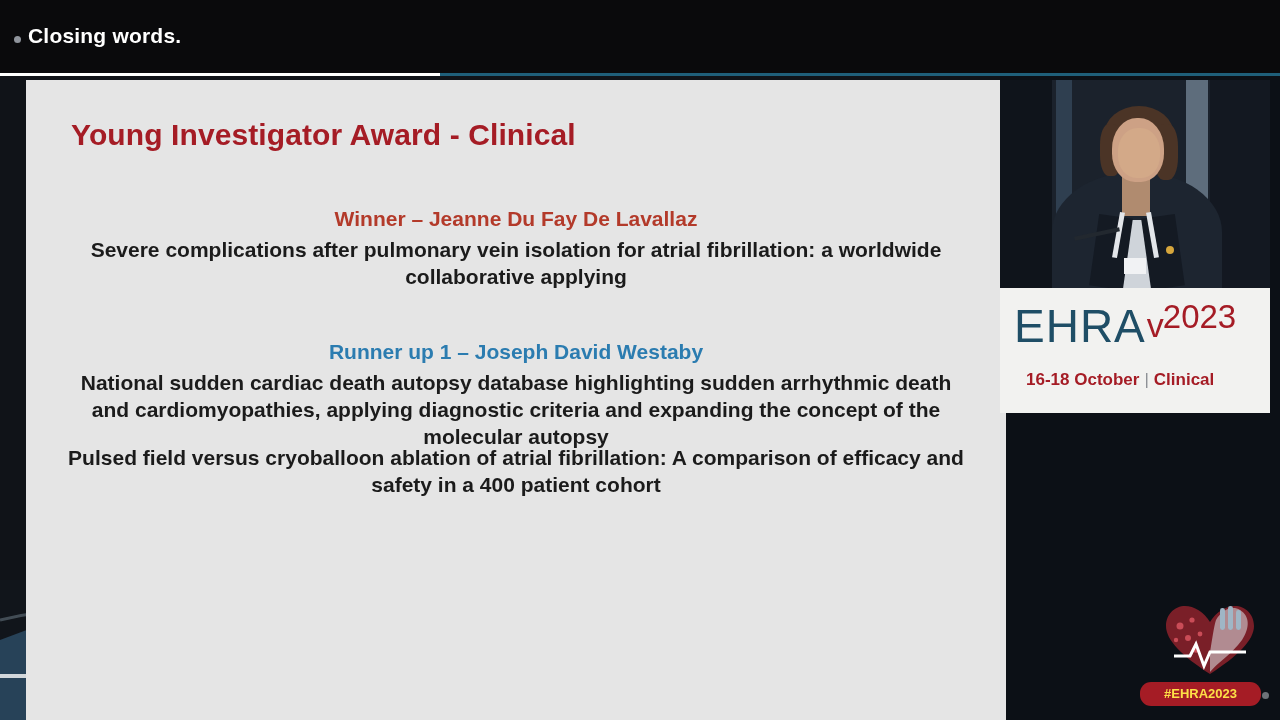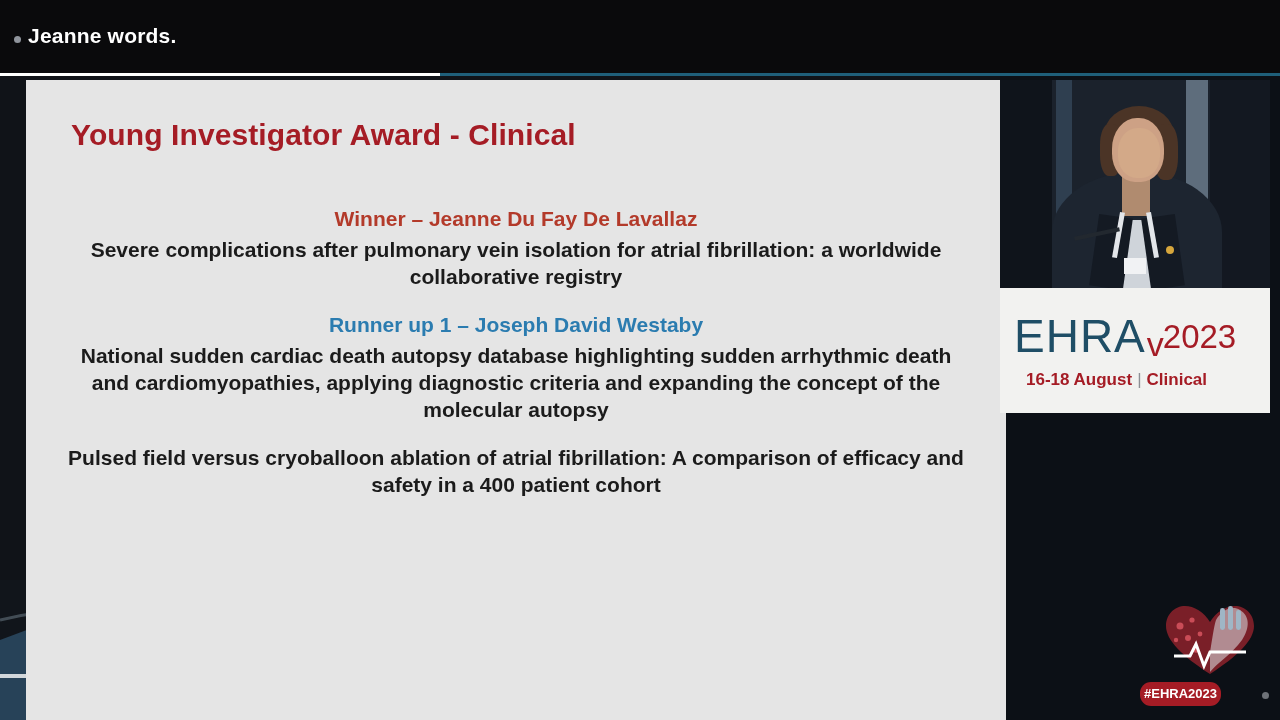--- a/index.html
+++ b/index.html
@@ -61,20 +61,21 @@
     letter-spacing: 0.1px;
   }
   .block { position: absolute; width: 900px; left: 40px; text-align: center; font-weight: bold; }
   .winner-name {
     font-size: 21px; color: #b33a2a; line-height: 28px;
     margin-bottom: 3px;
   }
   .runner-name {
     font-size: 21px; color: #2b7cb0; line-height: 28px;
     margin-bottom: 3px;
+    margin-top: 27px;
   }
   .desc {
     font-size: 21px; color: #1b1b1b; line-height: 27px;
   }
   #block-winner { top: 125px; }
   #block-runner1 { top: 231px; }
   #block-runner2 { top: 364px; }
 
   
   #rightcol {
@@ -168,22 +169,22 @@
     position: absolute; left: 74px; top: 152px; width: 46px; height: 4px;
     background: #22282f; transform: rotate(-12deg);
   }
 
   
   #ehra-card {
     position: absolute; left: 1000px; top: 288px; width: 270px; height: 125px;
     background: #f2f2f0;
   }
   #ehra-card-main {
-    position: absolute; left: 14px; top: 24px;
-    display: flex; align-items: flex-end;
+    position: absolute; left: 14px; top: 14px;
+    display: flex; align-items: flex-start;
   }
   #ehra-card-main .ehra {
     font-size: 46px; color: #1f4e66; letter-spacing: 1px; line-height: 48px;
   }
   #ehra-card-main .tick {
     color: #a51c25; font-size: 34px; position: relative; top: 4px; left: 1px;
   }
   #ehra-card-main .yr {
     font-size: 33px; color: #a51c25; position: relative; top: -4px;
   }
@@ -193,23 +194,23 @@
   }
   #ehra-card-sub .sep { color: #8d9095; font-weight: normal; margin: 0 5px; }
   #ehra-card-sub .city { color: #a51c25; }
 
   
   #heart-logo {
     position: absolute; left: 1160px; top: 600px; width: 100px; height: 80px;
   }
   #hashtag-pill {
     position: absolute; left: 1140px; top: 682px;
-    background: #a51c25; color: #ffffff;
+    background: #a51c25; color: #fde047;
     font-size: 13px; font-weight: bold;
-    padding: 4px 4px 5px; border-radius: 11px;
+    padding: 4px 24px 5px; border-radius: 11px;
   }
   #hashtag-dot {
     position: absolute; left: 1262px; top: 692px;
     width: 7px; height: 7px; border-radius: 50%; background: #6e7278;
   }
 </style>
 </head>
 <body>
 
 <div id="stage">
@@ -229,31 +230,31 @@
       <polygon points="800,85 900,50 1000,80 1000,120 890,120" fill="#2a4a64" opacity="0.8"></polygon>
       <path d="M0,96 L60,96 L90,54 L118,124 L150,78 L200,78 L230,40 L262,118 L300,86 L1000,86" fill="none" stroke="#e6e8ea" stroke-width="4" opacity="0.9"></path>
       <path d="M0,40 C120,10 200,66 320,36 C440,6 520,58 640,32 C760,6 860,56 1000,30" fill="none" stroke="#9fb4c4" stroke-width="3" opacity="0.35"></path>
     </svg>
   </div>
 
   <div id="rightcol"></div>
 
   <div id="topbar">
     <div id="topbar-bullet"></div>
-    <div id="topbar-title">Jeanne words.</div>
+    <div id="topbar-title">Closing words.</div>
     <div id="topbar-underline-left"></div>
     <div id="topbar-underline-right"></div>
   </div>
 
   <div id="slide">
     <div id="slide-title">Young Investigator Award - Clinical</div>
 
     <div class="block" id="block-winner">
       <div class="winner-name">Winner – Jeanne Du Fay De Lavallaz</div>
-      <div class="desc">Severe complications after pulmonary vein isolation for atrial fibrillation: a worldwide collaborative registry</div>
+      <div class="desc">Severe complications after pulmonary vein isolation for atrial fibrillation: a worldwide collaborative applying</div>
     </div>
 
     <div class="block" id="block-runner1">
       <div class="runner-name">Runner up 1 – Joseph David Westaby</div>
       <div class="desc">National sudden cardiac death autopsy database highlighting sudden arrhythmic death and cardiomyopathies, applying diagnostic criteria and expanding the concept of the molecular autopsy</div>
     </div>
 
     <div class="block" id="block-runner2">
       <div class="desc">Pulsed field versus cryoballoon ablation of atrial fibrillation: A comparison of efficacy and safety in a 400 patient cohort</div>
     </div>
@@ -283,21 +284,21 @@
     <div id="sv-mic"></div>
   </div>
 
   <div id="ehra-card">
     <div id="ehra-card-main">
       <span class="ehra">EHRA</span>
       <span class="tick">v</span>
       <span class="yr">2023</span>
     </div>
     <div id="ehra-card-sub">
-      <span>16-18 August</span><span class="sep">|</span><span class="city">Clinical</span>
+      <span>16-18 October</span><span class="sep">|</span><span class="city">Clinical</span>
     </div>
   </div>
 
   <svg id="heart-logo" viewBox="0 0 100 80">
     <path d="M50 74 C22 56 6 40 6 26 C6 14 15 6 25 6 C34 6 44 12 50 22 C56 12 66 6 75 6 C85 6 94 14 94 26 C94 40 78 56 50 74 Z" fill="#7a1f28"></path>
     <path d="M50 72 C56 64 72 54 82 40 C90 28 90 16 80 10 C72 5 62 10 56 20 C54 26 52 40 50 52 Z" fill="#dfe3e8" opacity="0.55"></path>
     <circle cx="20" cy="26" r="3.5" fill="#c94c57"></circle>
     <circle cx="32" cy="20" r="2.6" fill="#c94c57"></circle>
     <circle cx="28" cy="38" r="3" fill="#c94c57"></circle>
     <circle cx="16" cy="40" r="2.2" fill="#c94c57"></circle>

